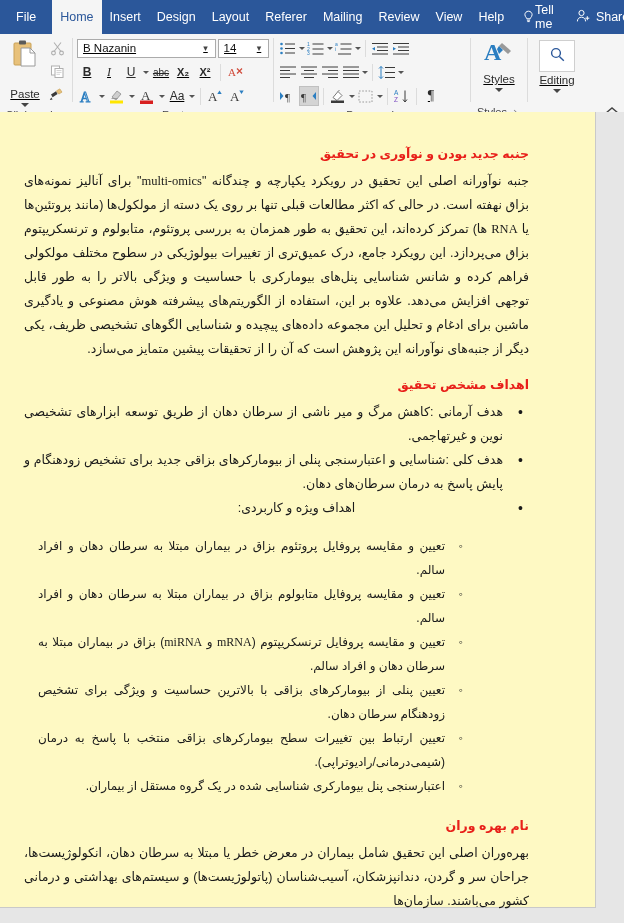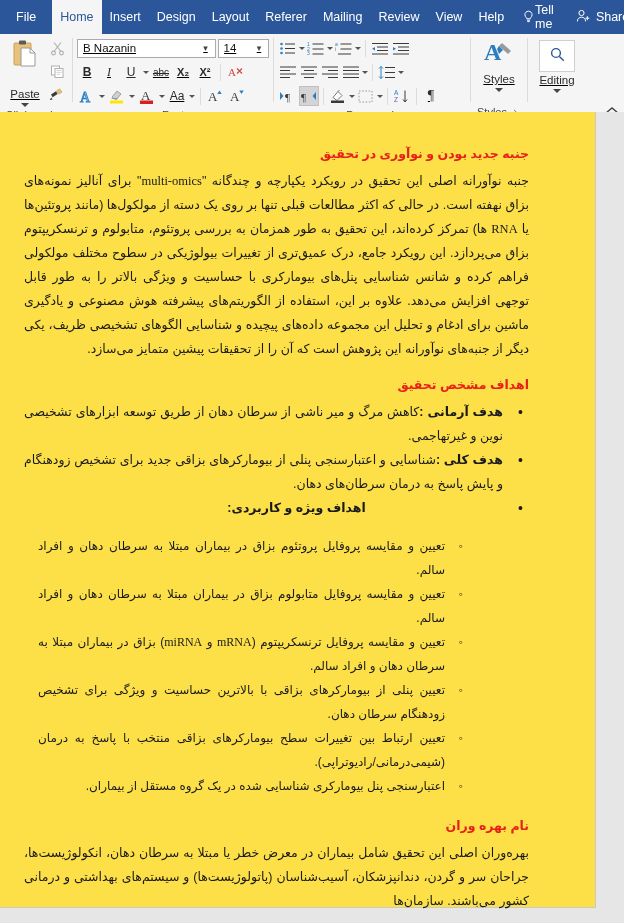--- a/index.html
+++ b/index.html
@@ -80,21 +80,21 @@
   .stylesgroup{width:56px;}
   .bigbtn{display:flex;flex-direction:column;align-items:center;width:52px;}
   .bigbtn .lbl{font-size:11.5px;color:#2b2b2b;margin-top:2px;}
   .editinggroup{width:58px;}
   .editbox{width:34px;height:30px;border:1px solid #cfcfcf;background:#fff;display:flex;align-items:center;justify-content:center;margin:0 auto;}
   .collapse{position:absolute;right:5px;bottom:3px;color:#555;font-size:11px;}
 
   
   .docarea{position:absolute;left:0;top:112px;width:624px;height:811px;background:#e6e6e6;overflow:hidden;}
   .page{
-    position:absolute;left:0;top:0;width:596px;height:796px;background:#fde047;
+    position:absolute;left:0;top:0;width:596px;height:796px;background:#fef9c3;
     border-right:1px solid #c9c9c9;border-bottom:1px solid #c9c9c9;
     box-sizing:border-box;padding:34px 66px 0 24px;
   }
   h2.heading{
     color:#e8201a;font-size:12.5px;font-weight:bold;text-align:right;
     margin:0 0 8px 0;direction:rtl;
   }
   p.body{
     margin:0 0 4px 0;font-size:12.5px;color:#1a1a1a;line-height:24px;
     direction:rtl;text-align:justify;
@@ -109,21 +109,21 @@
     content:"\2022";position:absolute;right:6px;top:0;font-size:14px;color:#1a1a1a;
   }
   ul.lv2{list-style:none;margin:14px;padding:0;direction:rtl;}
   ul.lv2>li{
     position:relative;padding-right:70px;font-size:12px;line-height:24px;
     color:#1a1a1a;text-align:justify;
   }
   ul.lv2>li::before{
     content:"\25E6";position:absolute;right:52px;top:0;font-size:12px;color:#1a1a1a;
   }
-  .b{font-weight:bold;margin-top:8px;}
+  .b{font-weight:normal;margin-top:8px;}
   .gap{height:12px;}
   .gapS{height:6px;}
   
   .gutter{position:absolute;left:597px;top:112px;width:27px;height:811px;background:#e6e6e6;}
 </style>
 </head>
 <body>
 
 <div class="tabbar">
   <div class="tab file">

